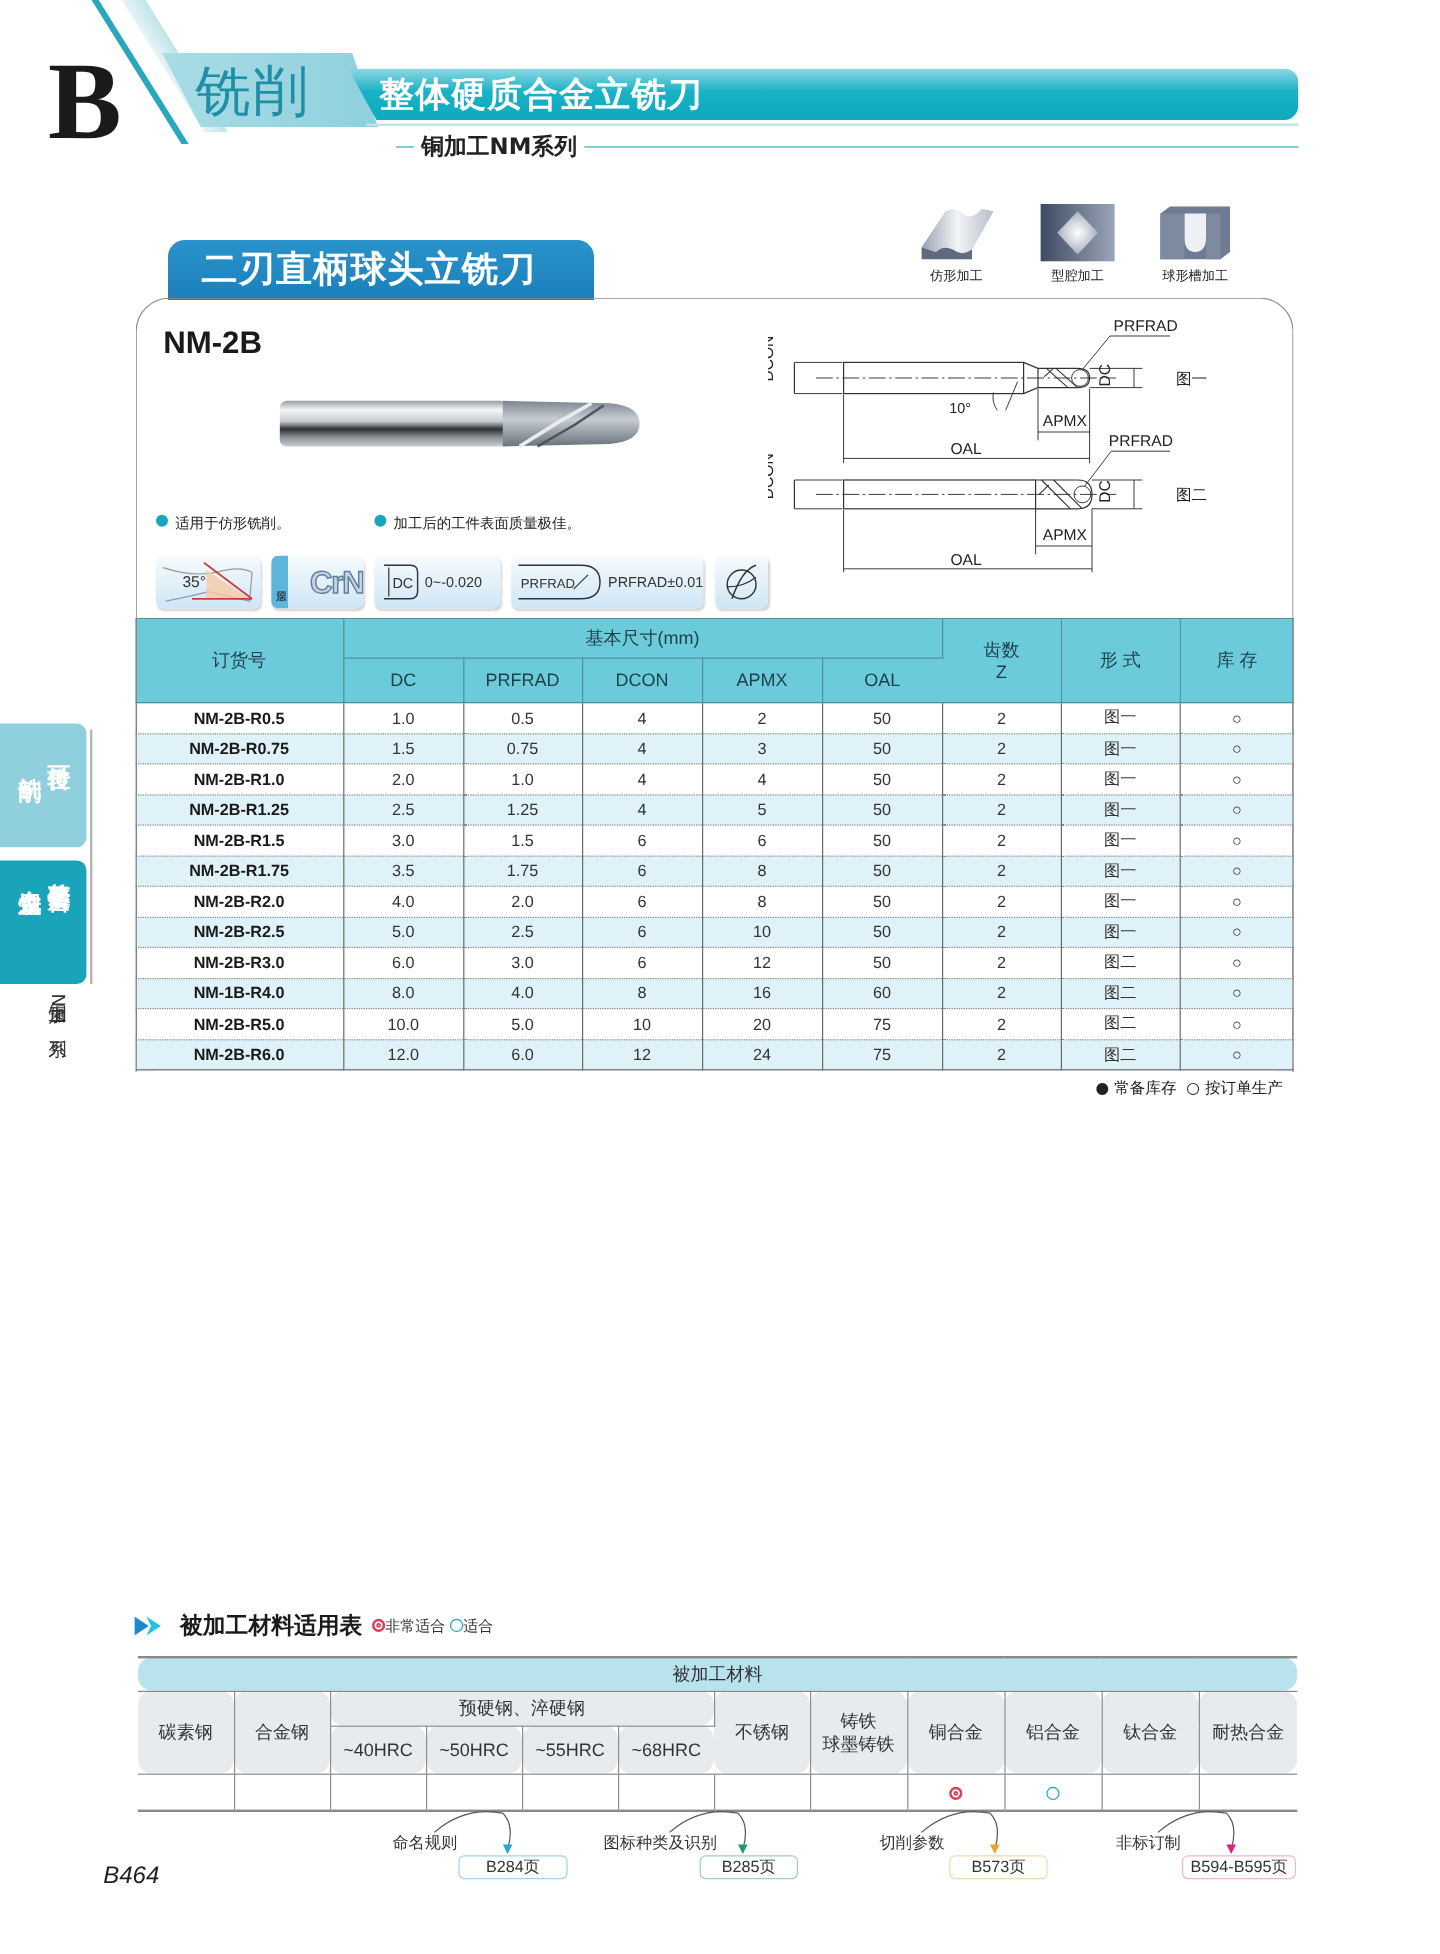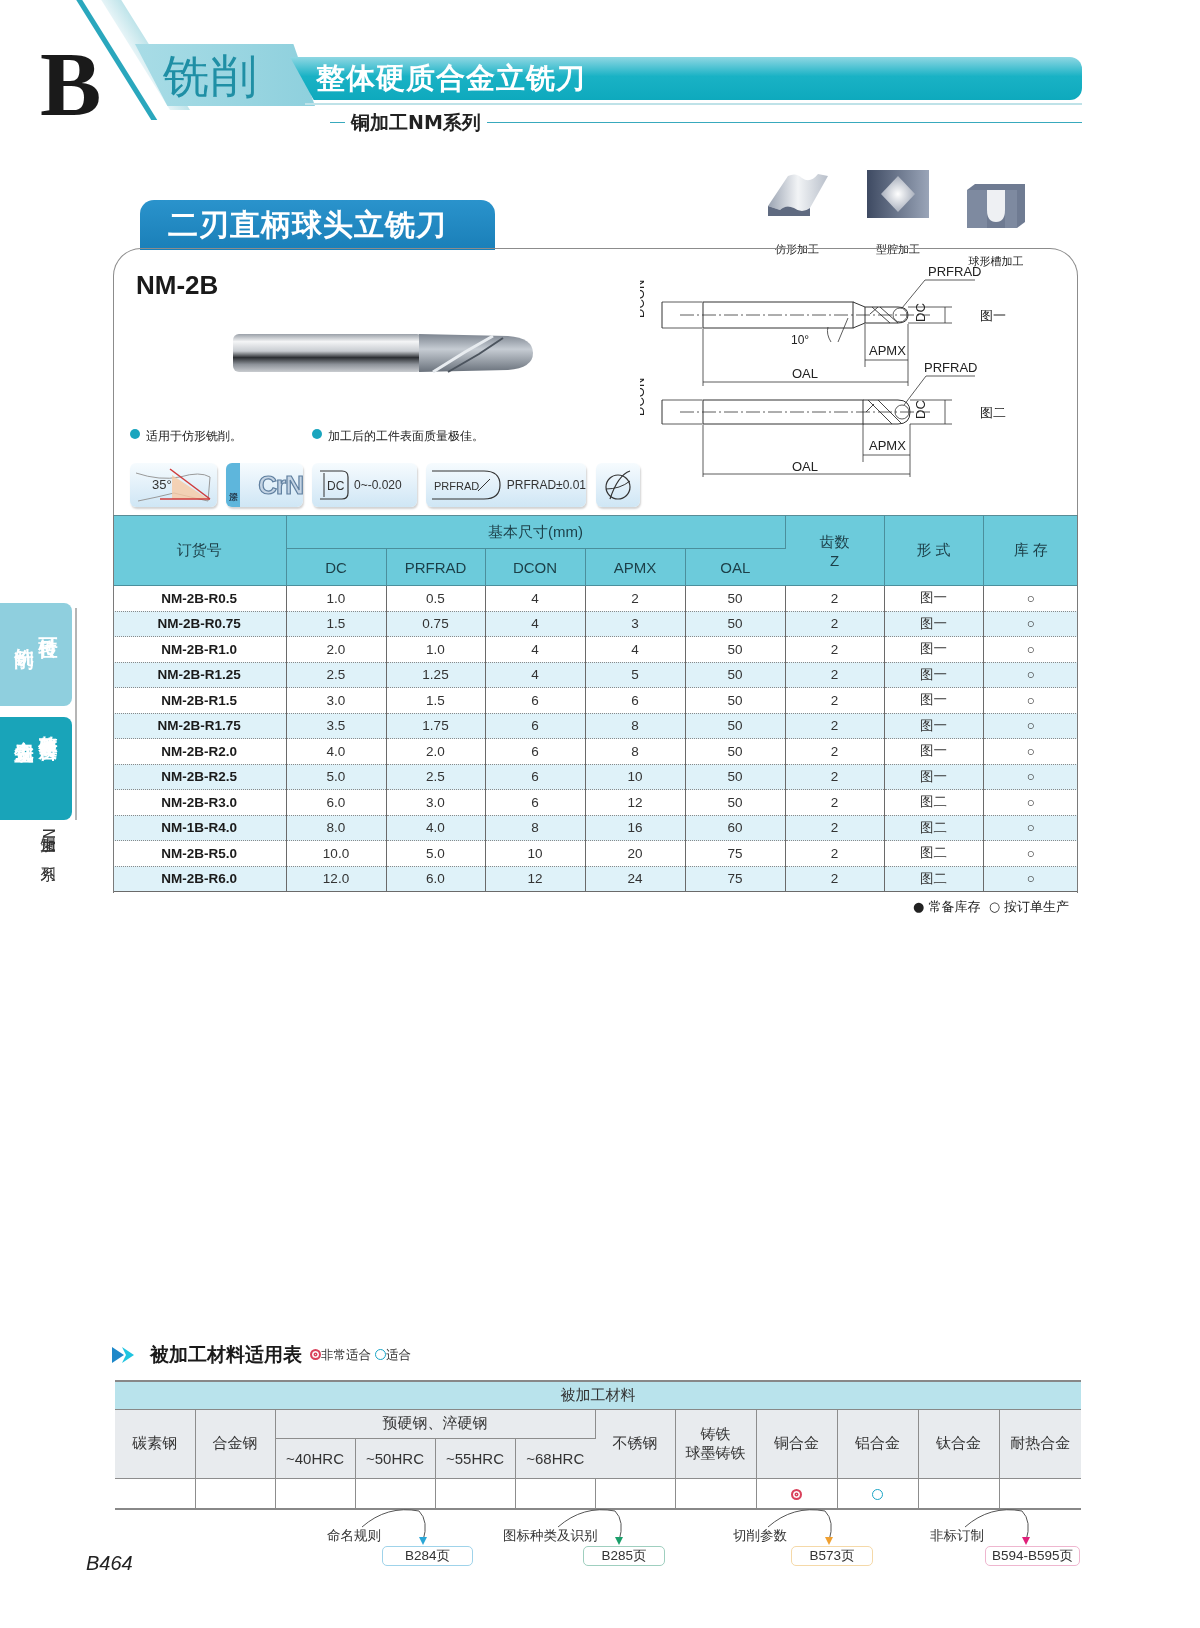--- a/index.html
+++ b/index.html
@@ -21,21 +21,21 @@
                clip-path: polygon(0 0, 100% 0, 100% 100%, 3% 100%); }
   .main-band-text { left: 316px; top: 57px; font-size: 29px; font-weight: bold; color: #ffffff; line-height: 43px; letter-spacing: 1px; }
   .sub-line1 { left: 305px; top: 103px; width: 777px; height: 2px; background: #bfe2e8; }
   .sub-line2 { left: 330px; top: 122px; width: 752px; height: 1px; background: #38a9bd; }
   .sub-text { left: 345px; top: 108px; background: #fff; padding: 0 6px; font-size: 19px; font-weight: bold; color: #222; line-height: 28px; }
 
   
   .app-icons { left: 765px; top: 170px; width: 300px; height: 70px; }
   .app-icon { position: absolute; width: 70px; text-align: center; }
   .app-icon .pic { width: 62px; height: 48px; margin: 0 auto; }
-  .app-icon .lbl { font-size: 11px; color: #222; margin-top: 20px; white-space: nowrap; }
+  .app-icon .lbl { font-size: 11px; color: #222; margin-top: 0; white-space: nowrap; }
 
   
   .prod-tab { left: 140px; top: 200px; width: 355px; height: 50px; border-radius: 14px 14px 0 0;
               background: linear-gradient(180deg, #2a93cc, #1a7fb8); }
   .prod-tab-text { left: 168px; top: 200px; font-size: 30px; font-weight: bold; color: #fff; line-height: 50px; letter-spacing: 1px; }
 
   
   .card { left: 113px; top: 248px; width: 965px; height: 645px; border: 1.5px solid #8c8c8c; border-radius: 28px 28px 0 0; border-bottom: none; }
   .model { left: 136px; top: 270px; font-family: "Liberation Sans", sans-serif; font-weight: bold; font-size: 26px; color: #1a1a1a; }
   .tool-img { left: 233px; top: 332px; width: 310px; height: 42px; }
@@ -70,21 +70,21 @@
   .side-vtext { writing-mode: vertical-rl; font-weight: bold; color: #fff; font-size: 19px; line-height: 22px; letter-spacing: 1px; }
   .side-rule { left: 75px; top: 608px; width: 2px; height: 212px; background: #b5b5b5; }
   .side-series { left: 38px; top: 825px; writing-mode: vertical-rl; font-size: 15px; color: #333; letter-spacing: 1px; }
 
   
   .mat-title { left: 112px; top: 1342px; font-size: 19px; font-weight: bold; color: #1a1a1a; display: flex; align-items: center; }
   .mat-title .sm { font-size: 12.5px; font-weight: normal; color: #333; margin-left: 8px; }
   .ring-red { display: inline-block; width: 11px; height: 11px; border-radius: 50%; border: 2px solid #d9415b; box-shadow: inset 0 0 0 1.5px #fff, inset 0 0 0 3px #d9415b; vertical-align: -1px; }
   .ring-blue { display: inline-block; width: 11px; height: 11px; border-radius: 50%; border: 1.5px solid #1aa5c6; vertical-align: -1px; }
   .mat { left: 115px; top: 1380px; width: 966px; border-collapse: collapse; font-family: "DejaVu Sans", sans-serif; }
-  .mat th { font-weight: normal; color: #333; font-size: 15px; background: #e8ebee; border-right: 1px solid #8d8d8d; border-bottom: 1px solid #8d8d8d; }
+  .mat th { font-weight: normal; color: #333; font-size: 15px; background: #e8ebee; border-right: 1px solid #8d8d8d; border-bottom: 1px solid #8d8d8d; border-radius: 12px; }
   .mat th:last-child { border-right: none; }
   .mat thead tr:first-child th { background: #b9e3ec; height: 28px; border-top: 2px solid #888; border-bottom: 1px solid #888; }
   .mat thead tr:nth-child(2) th { height: 29px; }
   .mat thead tr:nth-child(3) th { height: 40px; font-family: "Liberation Sans", sans-serif; }
   .mat td { height: 31px; text-align: center; border-right: 1px solid #8d8d8d; border-bottom: 2px solid #888; }
   .mat td:last-child { border-right: none; }
 
   
   .ref { top: 1505px; }
   .ref .lbl { position: absolute; left: 0; top: 22px; font-size: 13.5px; color: #333; white-space: nowrap; }
@@ -131,21 +131,21 @@
       <radialGradient id="g2b">
             <stop offset="0" stop-color="#ffffff"></stop>
             <stop offset="1" stop-color="#a9b0bd"></stop>
           </radialGradient>
         </defs>
       <rect x="0" y="0" width="62" height="48" fill="url(#g2)"></rect>
       <path d="M31 6 L48 24 L31 42 L14 24 Z" fill="url(#g2b)"></path>
     </svg>
     <div class="lbl">型腔加工</div>
   </div>
-  <div class="app-icon" style="left:196px;top:12px">
+  <div class="app-icon" style="left:196px;top:0">
     <svg class="pic" viewBox="0 0 62 48">
       <path d="M2 8 L10 2 L60 2 L60 40 L52 46 L2 46 Z" fill="#6f7b92"></path>
       <path d="M22 8 L22 28 Q22 40 31 40 Q40 40 40 28 L40 8 Z" fill="#eef0f3"></path>
       <path d="M2 8 L22 8 L22 46 L2 46 Z" fill="#7e8aa0"></path>
       <path d="M40 8 L52 8 L52 46 L40 46 Z" fill="#7e8aa0"></path>
     </svg>
     <div class="lbl">球形槽加工</div>
   </div>
 </div>
 

